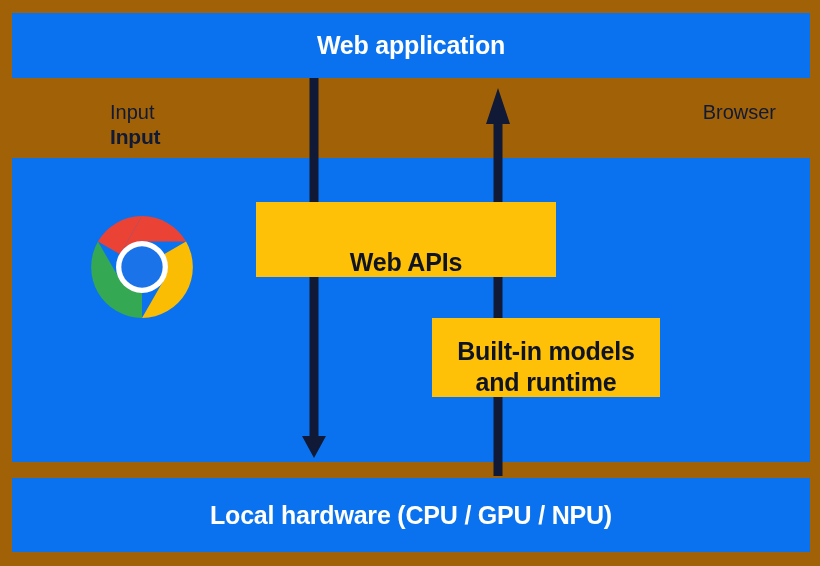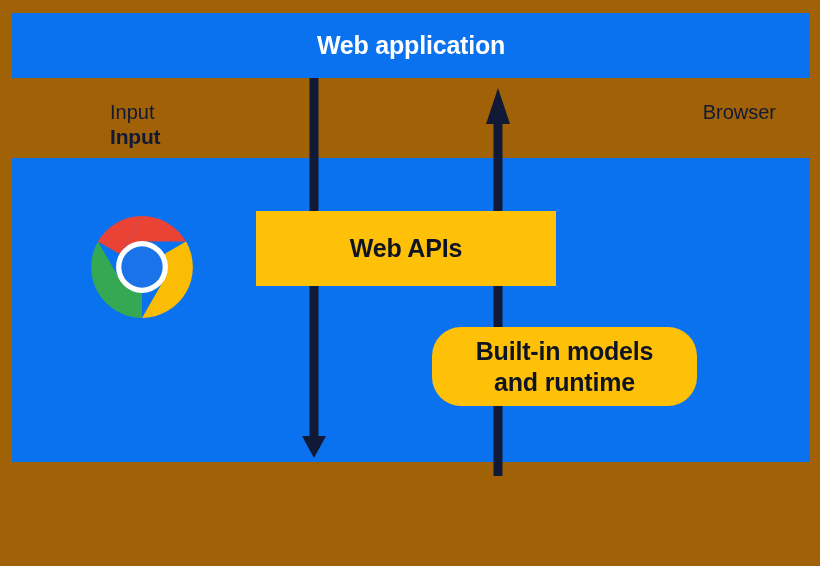--- a/index.html
+++ b/index.html
@@ -124,47 +124,45 @@
     font-size: 23px;
     font-weight: bold;
     letter-spacing: -0.2px;
   }
 
   
   .yellow-box {
     position: absolute;
     background: #ffc107;
     display: flex;
-    align-items: center;
+    align-items: flex-end;
     justify-content: center;
     text-align: center;
     z-index: 5;
-    margin-top: 9px;
   }
   .yellow-box-label {
     color: #0e1424;
     font-weight: bold;
     letter-spacing: -0.2px;
     line-height: 1.22;
   }
 
   #box-web-apis {
     left: 256px;
     top: 202px;
     width: 300px;
     height: 75px;
   }
   #box-web-apis .yellow-box-label { font-size: 25px; }
 
   #box-builtin {
     left: 432px;
     top: 318px;
-    width: 265px;
+    width: 228px;
     height: 79px;
-    border-radius: 29px;
   }
   #box-builtin .yellow-box-label { font-size: 25px; white-space: pre-line; }
 </style>
 </head>
 <body>
 
 <div id="canvas">
 
   <div class="band" id="band-web-app">
     <span class="band-label">Web application</span>
@@ -208,14 +206,17 @@
 
   <div class="yellow-box" id="box-web-apis">
     <span class="yellow-box-label">Web APIs</span>
   </div>
 
   <div class="yellow-box" id="box-builtin">
     <span class="yellow-box-label">Built-in models
 and runtime</span>
   </div>
 
+  <div class="band" id="band-hardware">
+    <span class="band-label">Local hardware (CPU / GPU / NPU)</span>
+  </div>
 
 </div>
 
 </body></html>

